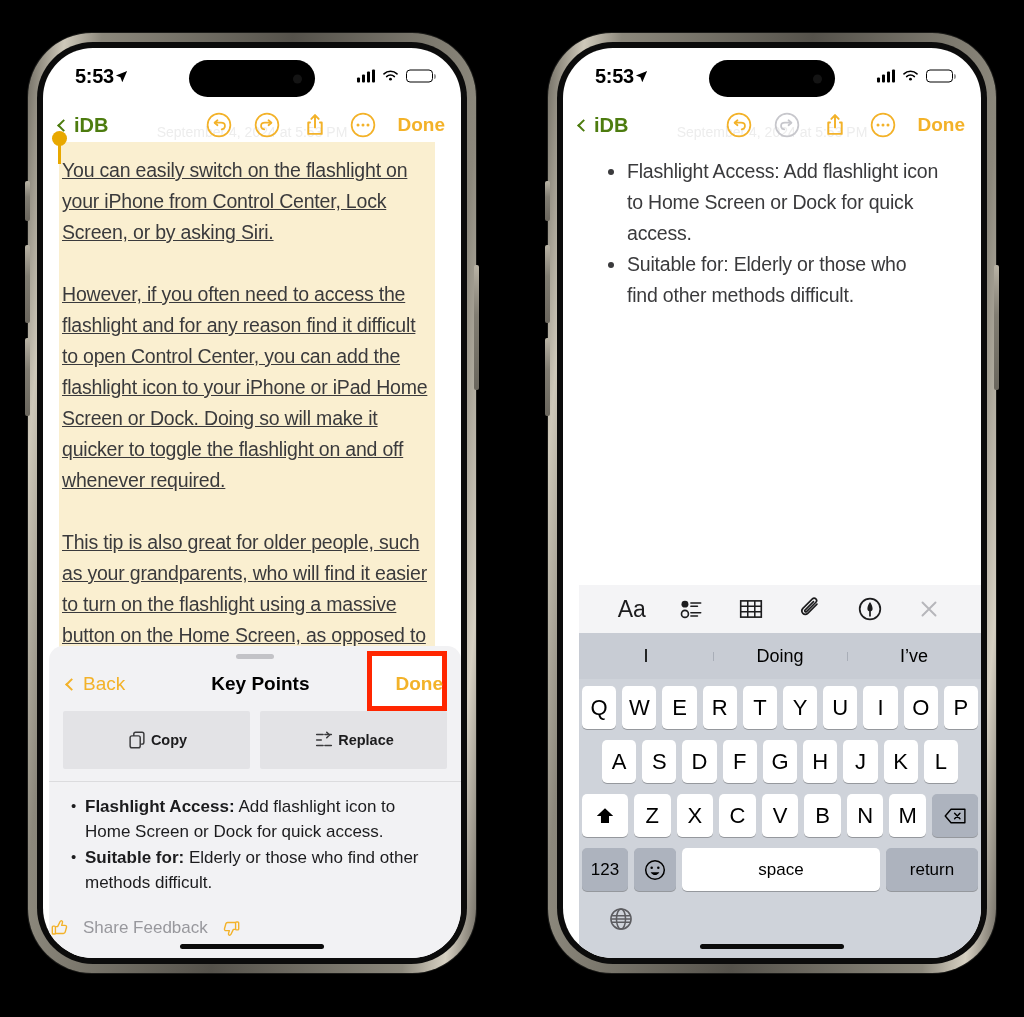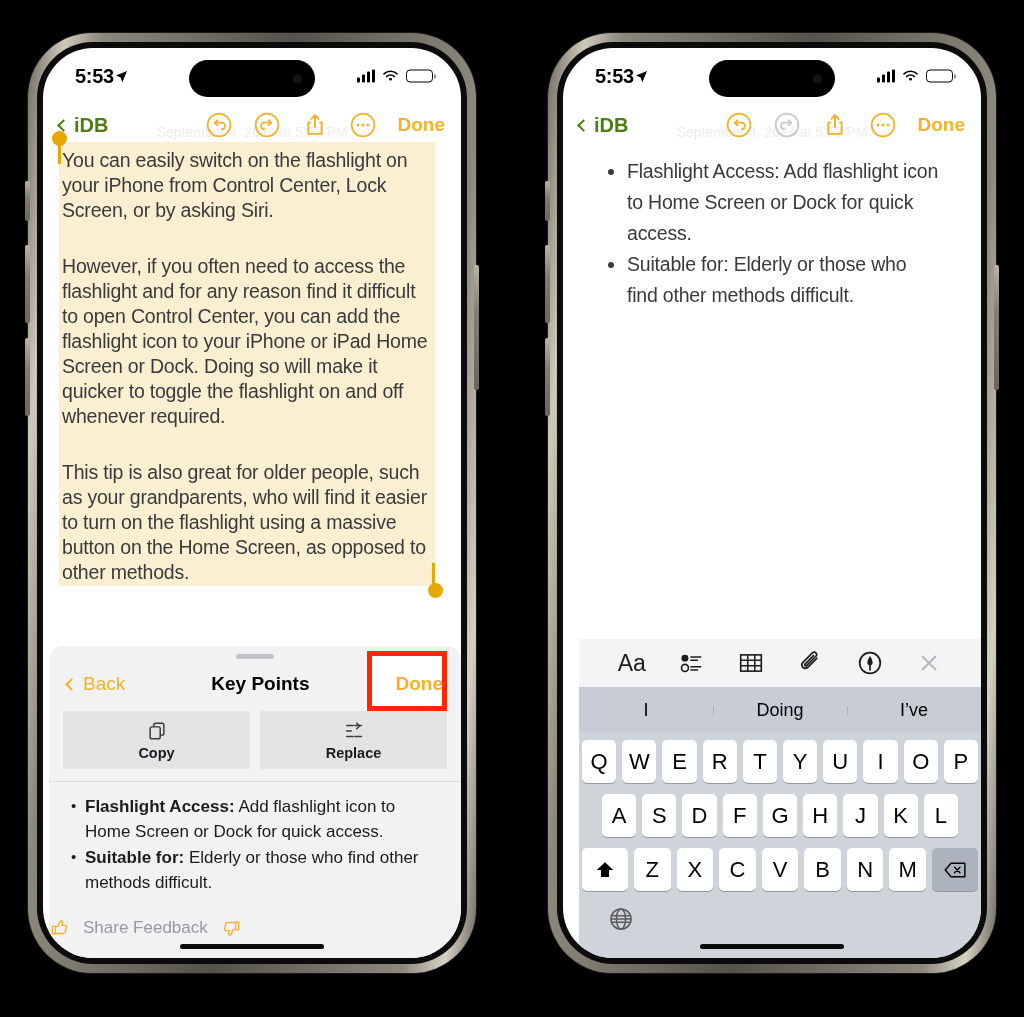--- a/index.html
+++ b/index.html
@@ -114,25 +114,26 @@
 
   
   .note-area { position: relative; padding: 0 16px; }
   .note-date {
     text-align: center; font-size: 14px; color: #ededed;
     margin-top: -22px; margin-bottom: 2px;
     position: relative; z-index: 1;
   }
   .hl-block {
     background: #FAEFD0;
-    font-size: 19.5px; line-height: 25px;
+    font-size: 19.5px; line-height: 31px;
     color: #3a3a3c; letter-spacing: -0.2px;
-    padding: 6px 3px 1px 3px;
+    padding: 13px 3px 1px 3px;
     position: relative;
     width: 376px;
+    text-decoration: underline;
   }
   .hl-block p { margin: 0; }
   .hl-block p.gap { height: 31px; }
   .sel-start, .sel-end {
     position: absolute; width: 15px; height: 15px;
     background: #E8A800; border-radius: 50%;
   }
   .sel-start { left: -7px; top: -11px; }
   .sel-end   { right: -8px; bottom: -12px; }
   .sel-bar {
@@ -173,21 +174,21 @@
     width: 80px; height: 60px;
     border: 5px solid #FF2600; background: #fff;
   }
   .done-inner { position: relative; z-index: 2; }
 
   .actions {
     display: flex; gap: 10px; padding: 8px 14px 12px;
   }
   .act {
     flex: 1; background: #E3E3E6; border-radius: 2px;
-    height: 58px; display:flex; flex-direction:column;
+    height: 58px; display:flex; flex-direction:row;
     align-items:center; justify-content:center; gap: 3px;
   }
   .act span { font-size: 14.5px; color:#1c1c1e; font-weight:600; }
 
   .sheet-divider { height:1px; background:#DCDCDE; margin: 0 0 0 0; }
 
   .kp-list { padding: 12px 20px 0 22px; }
   .kp-list li {
     font-size: 17px; line-height: 25px; color: #1c1c1e;
     list-style: none; position: relative; padding-left: 14px;
@@ -530,20 +531,33 @@
               <div class="key">B</div>
               <div class="key">N</div>
               <div class="key">M</div>
               <div class="key wide">
                 <svg style="width:25px;height:22px" viewBox="0 0 28 24">
                   <path d="M9 4.5h15.5v15H9L2.5 12z" fill="none" stroke="#000" stroke-width="1.6" stroke-linejoin="round"></path>
                   <path d="M13 9l6 6M19 9l-6 6" stroke="#000" stroke-width="1.6" stroke-linecap="round"></path>
                 </svg>
               </div>
             </div>
+            <div class="krow">
+              <div class="key num">123</div>
+              <div class="key emo">
+                <svg style="width:24px;height:24px" viewBox="0 0 24 24">
+                  <circle cx="12" cy="12" r="9.3" fill="none" stroke="#000" stroke-width="1.5"></circle>
+                  <circle cx="8.7" cy="9.8" r="1.25" fill="#000"></circle>
+                  <circle cx="15.3" cy="9.8" r="1.25" fill="#000"></circle>
+                  <path d="M7.6 14.2c1.2 1.9 2.7 2.8 4.4 2.8s3.2-.9 4.4-2.8z" fill="#000"></path>
+                </svg>
+              </div>
+              <div class="key space">space</div>
+              <div class="key ret">return</div>
+            </div>
             <div class="kb-bottom">
               <svg style="width:26px;height:26px" viewBox="0 0 24 24">
                 <circle cx="12" cy="12" r="9.3" fill="none" stroke="#5c5c60" stroke-width="1.4"></circle>
                 <ellipse cx="12" cy="12" rx="4.2" ry="9.3" fill="none" stroke="#5c5c60" stroke-width="1.4"></ellipse>
                 <path d="M3 9h18M3 15h18M2.7 12h18.6" stroke="#5c5c60" stroke-width="1.4"></path>
               </svg>
             </div>
           </div>
         </div>
 

